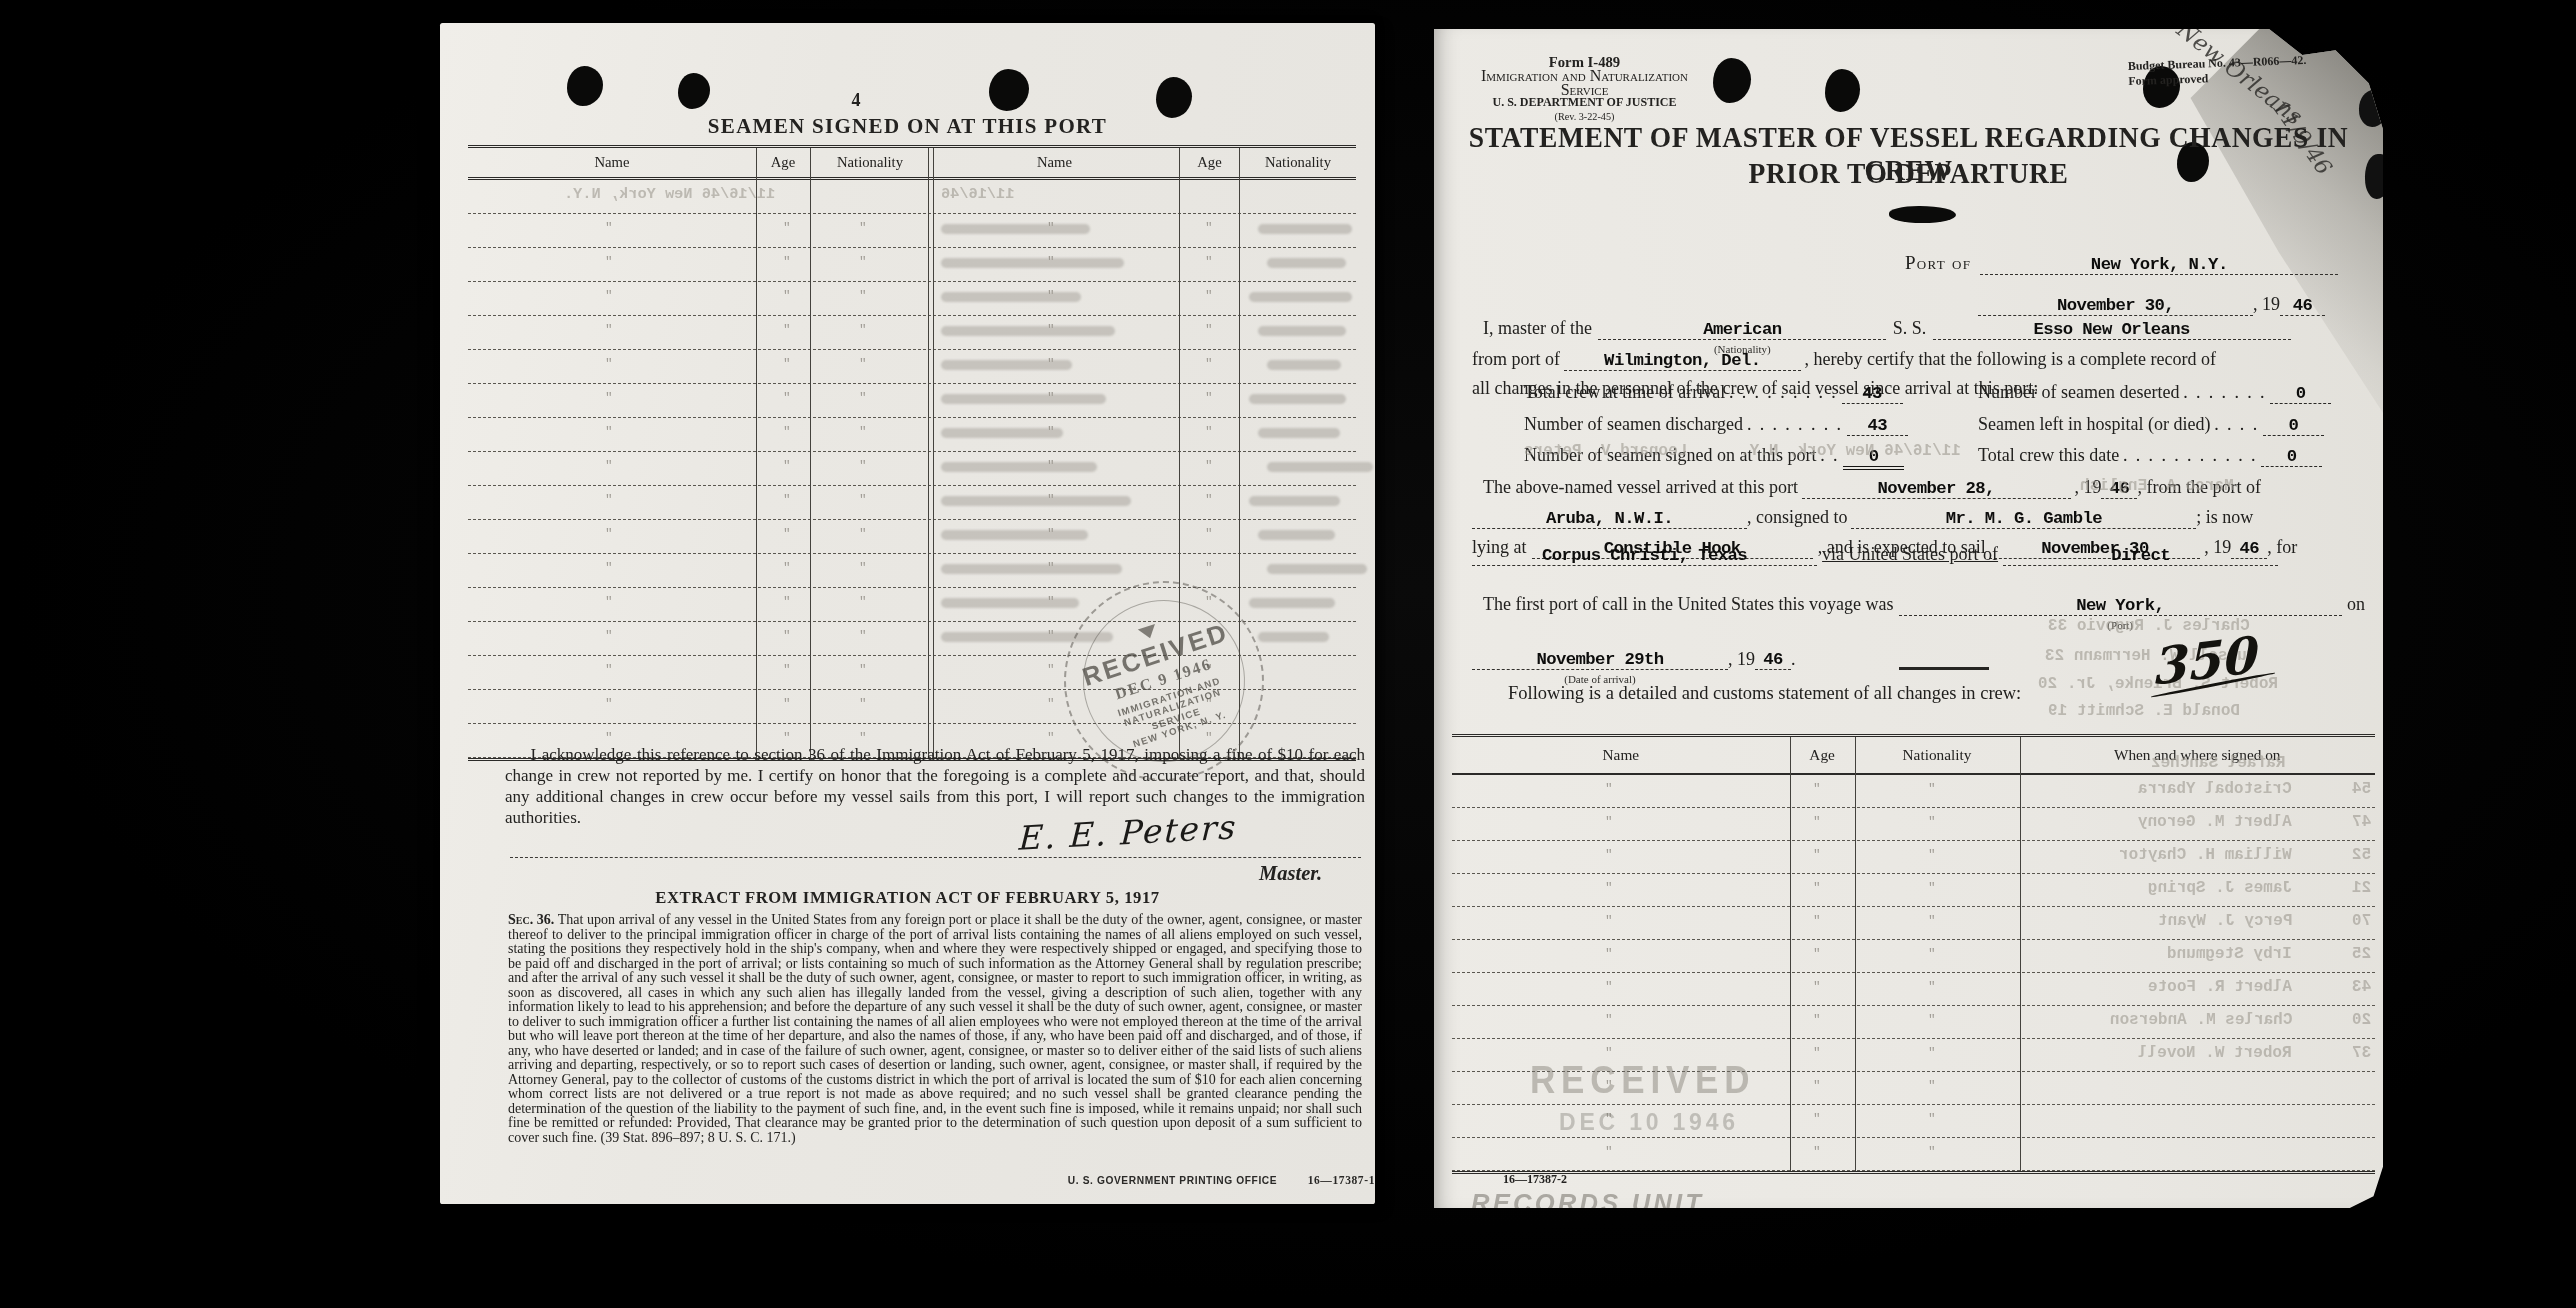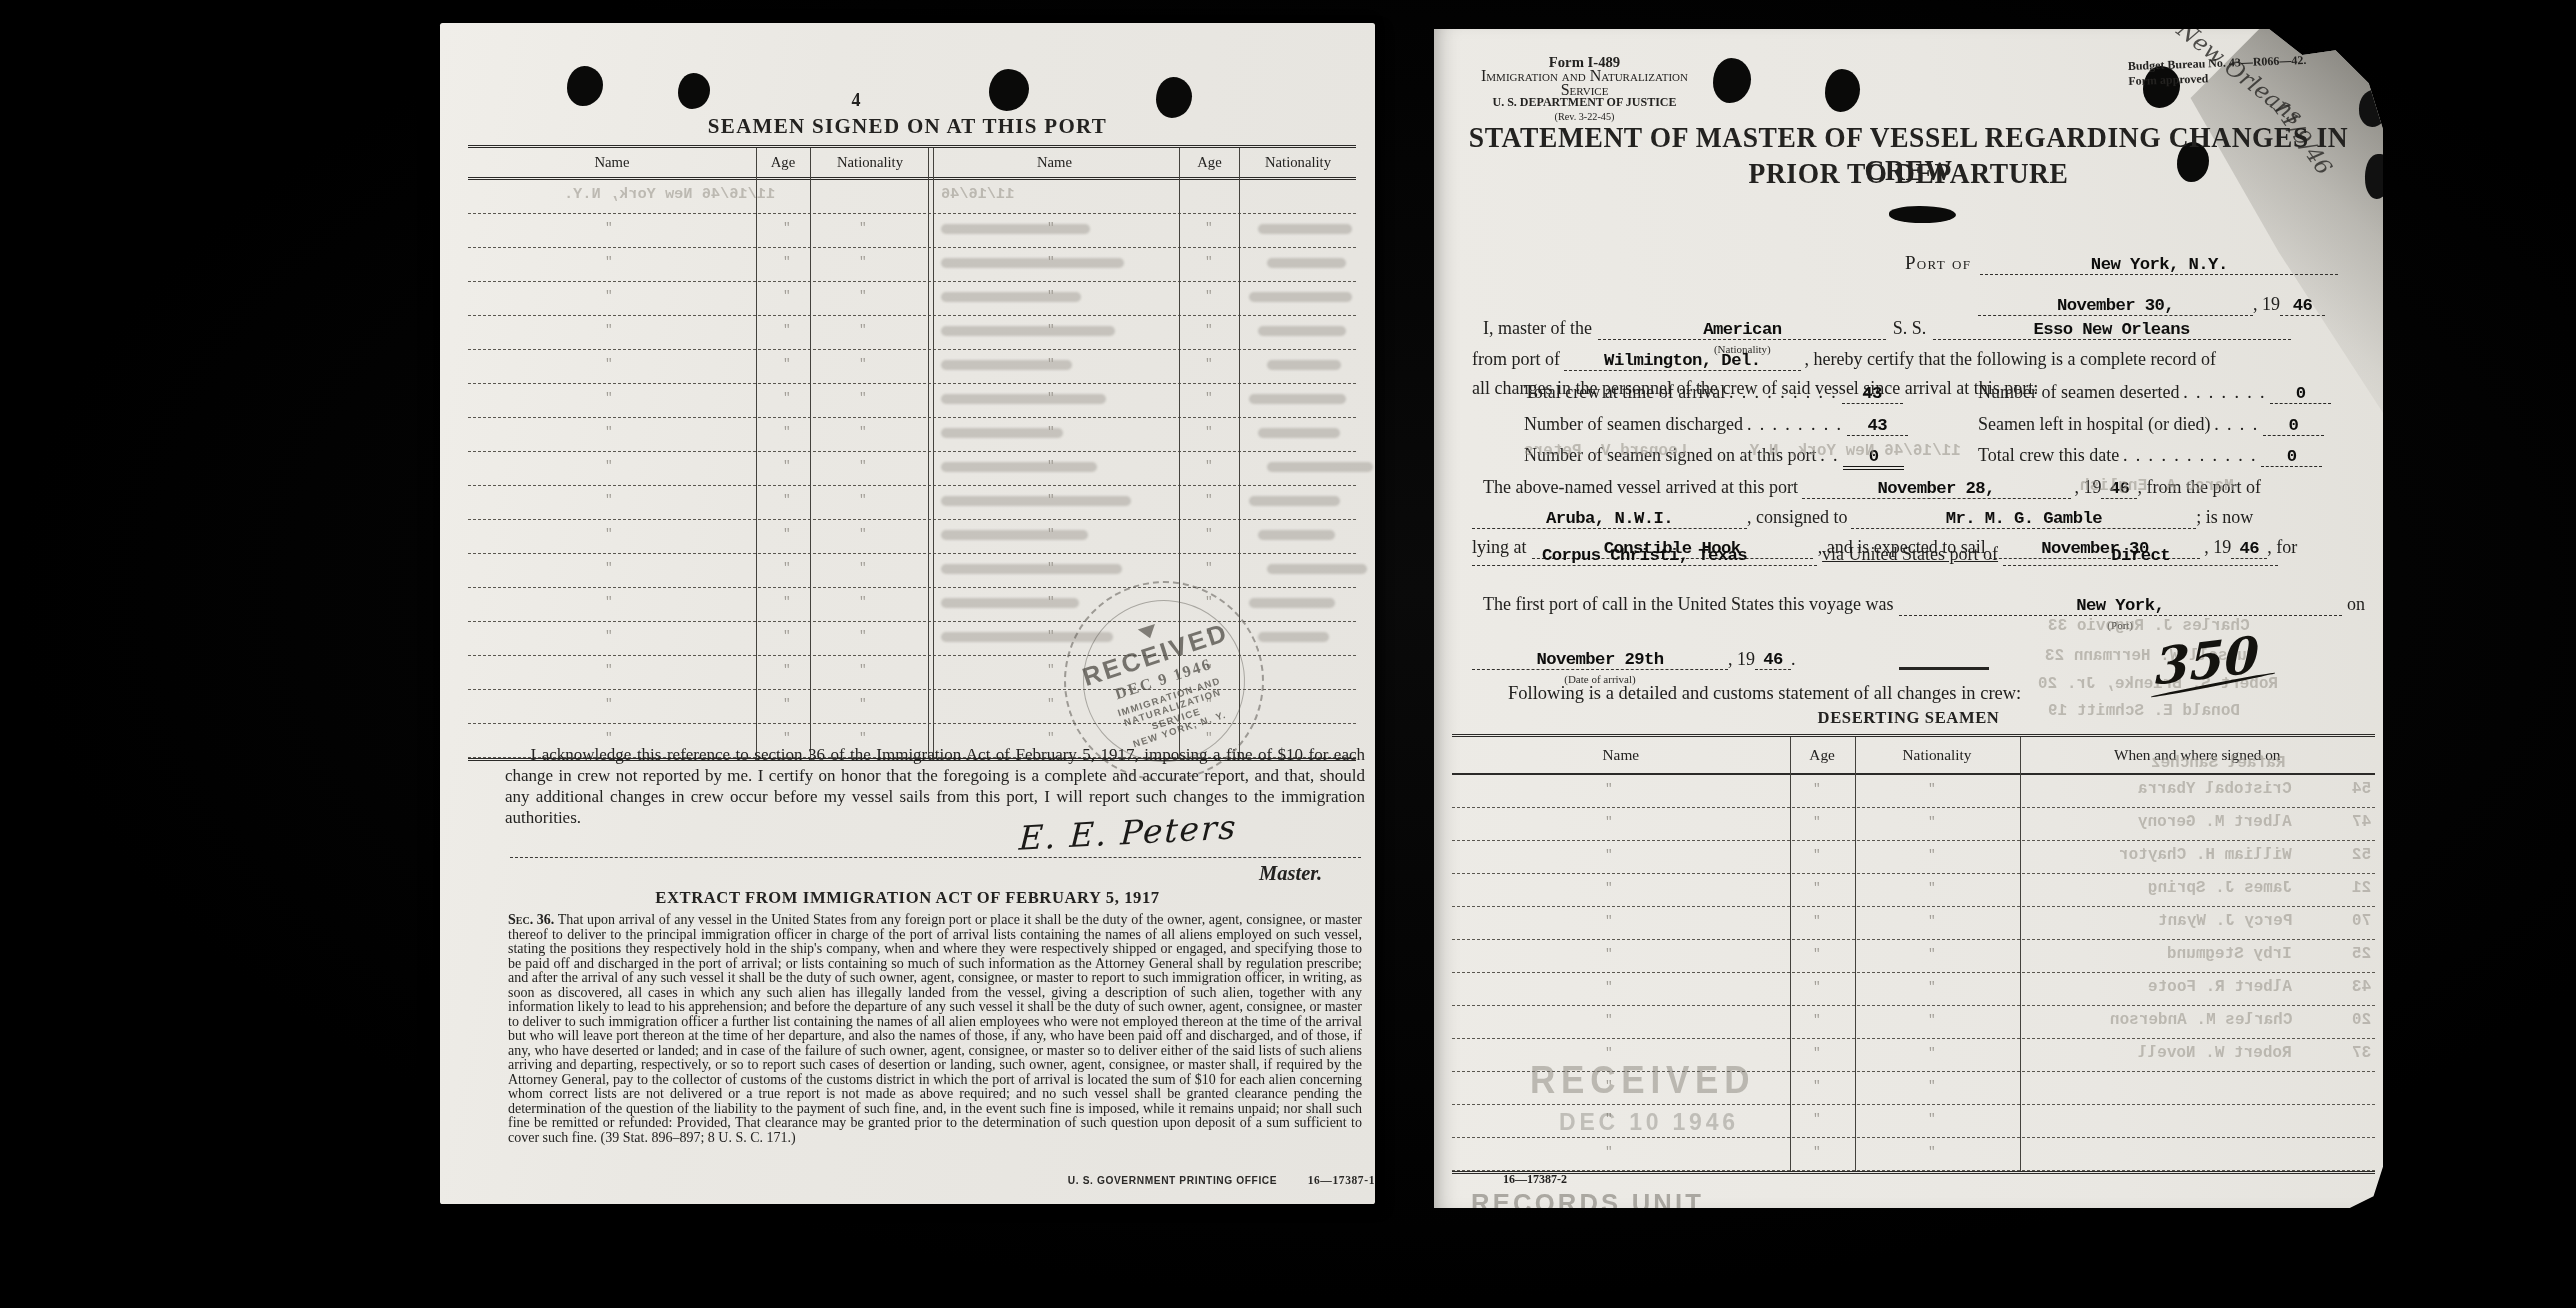--- a/index.html
+++ b/index.html
@@ -97,21 +97,21 @@
     font-weight:bold;letter-spacing:0.6px;}
   .rp-table{position:absolute;left:18px;top:705px;width:923px;border-top:3.2px double #2b2a28;border-bottom:3.2px double #2b2a28;}
   .rp-table .t-head{height:36px;border-bottom:2.6px double #2b2a28;}
   .rp-bleed-name{position:absolute;right:83px;top:5.1px;font-size:16px;}
   .rp-bleed-age{position:absolute;right:3.8px;top:5.1px;font-size:16px;}
   .rp-bleed-head{position:absolute;right:90px;top:16.6px;font-size:16px;}
   .mid-bleed{position:absolute;font-size:16px;z-index:1;}
   .ghost{position:absolute;font-family:"Liberation Sans",sans-serif;font-weight:bold;pointer-events:none;}
   .ghost-received{left:96px;top:1031px;font-size:35px;letter-spacing:5.8px;color:rgba(118,115,106,.42);transform:scaleY(1.12);}
   .ghost-date{left:125px;top:1080px;font-size:23px;letter-spacing:3.8px;color:rgba(122,119,110,.38);}
-  .ghost-records{left:37px;top:1160px;font-size:25.6px;letter-spacing:3.2px;color:rgba(105,102,94,.5);}
+  .ghost-records{left:37px;top:1160px;font-size:25.6px;letter-spacing:3.2px;color:rgba(105,102,94,.5);font-style:italic;}
   .rp-footer{position:absolute;left:69px;top:1143px;font-size:12px;font-weight:bold;}
   .edge-mark{position:absolute;background:#111; border-radius:50% 40% 55% 45%;}
 </style>
 </head>
 <body>
 
 <div class="scene">
 
   <div class="page page-left">
     <div class="blot" style="left:127px;top:43px;width:36px;height:40px;"></div>
@@ -430,21 +430,20 @@
     <div class="rline" style="top:620px;align-items:flex-end;">
       <span class="fill" style="width:256px;"><span class="tw">November 29th</span><span class="sub">(Date of arrival)</span></span>
       <span class="pt">, 19</span>
       <span class="fill" style="width:36px;"><span class="tw">46</span></span>
       <span class="pt">.</span>
     </div>
 
     <div class="hw-350">350</div>
     <div class="mid-rule"></div>
     <div class="following pt" style="font-size:18.5px;">Following is a detailed and customs statement of all changes in crew:</div>
-    <h2 class="deserting">DESERTING SEAMEN</h2>
 
     <div class="rp-table">
       <div class="t-head">
         <div class="hc" style="width:338px;font-size:15.3px;">Name</div>
         <div class="hc" style="width:65px;font-size:15.3px;">Age</div>
         <div class="hc" style="width:165px;font-size:15.3px;">Nationality</div>
         <div class="hc" style="width:356px;font-size:15.3px;">When and where signed on</div>
         <span class="bleed rp-bleed-head">Rafael Sanchez</span>
       </div>
       <div class="t-body" id="rp-rows">

